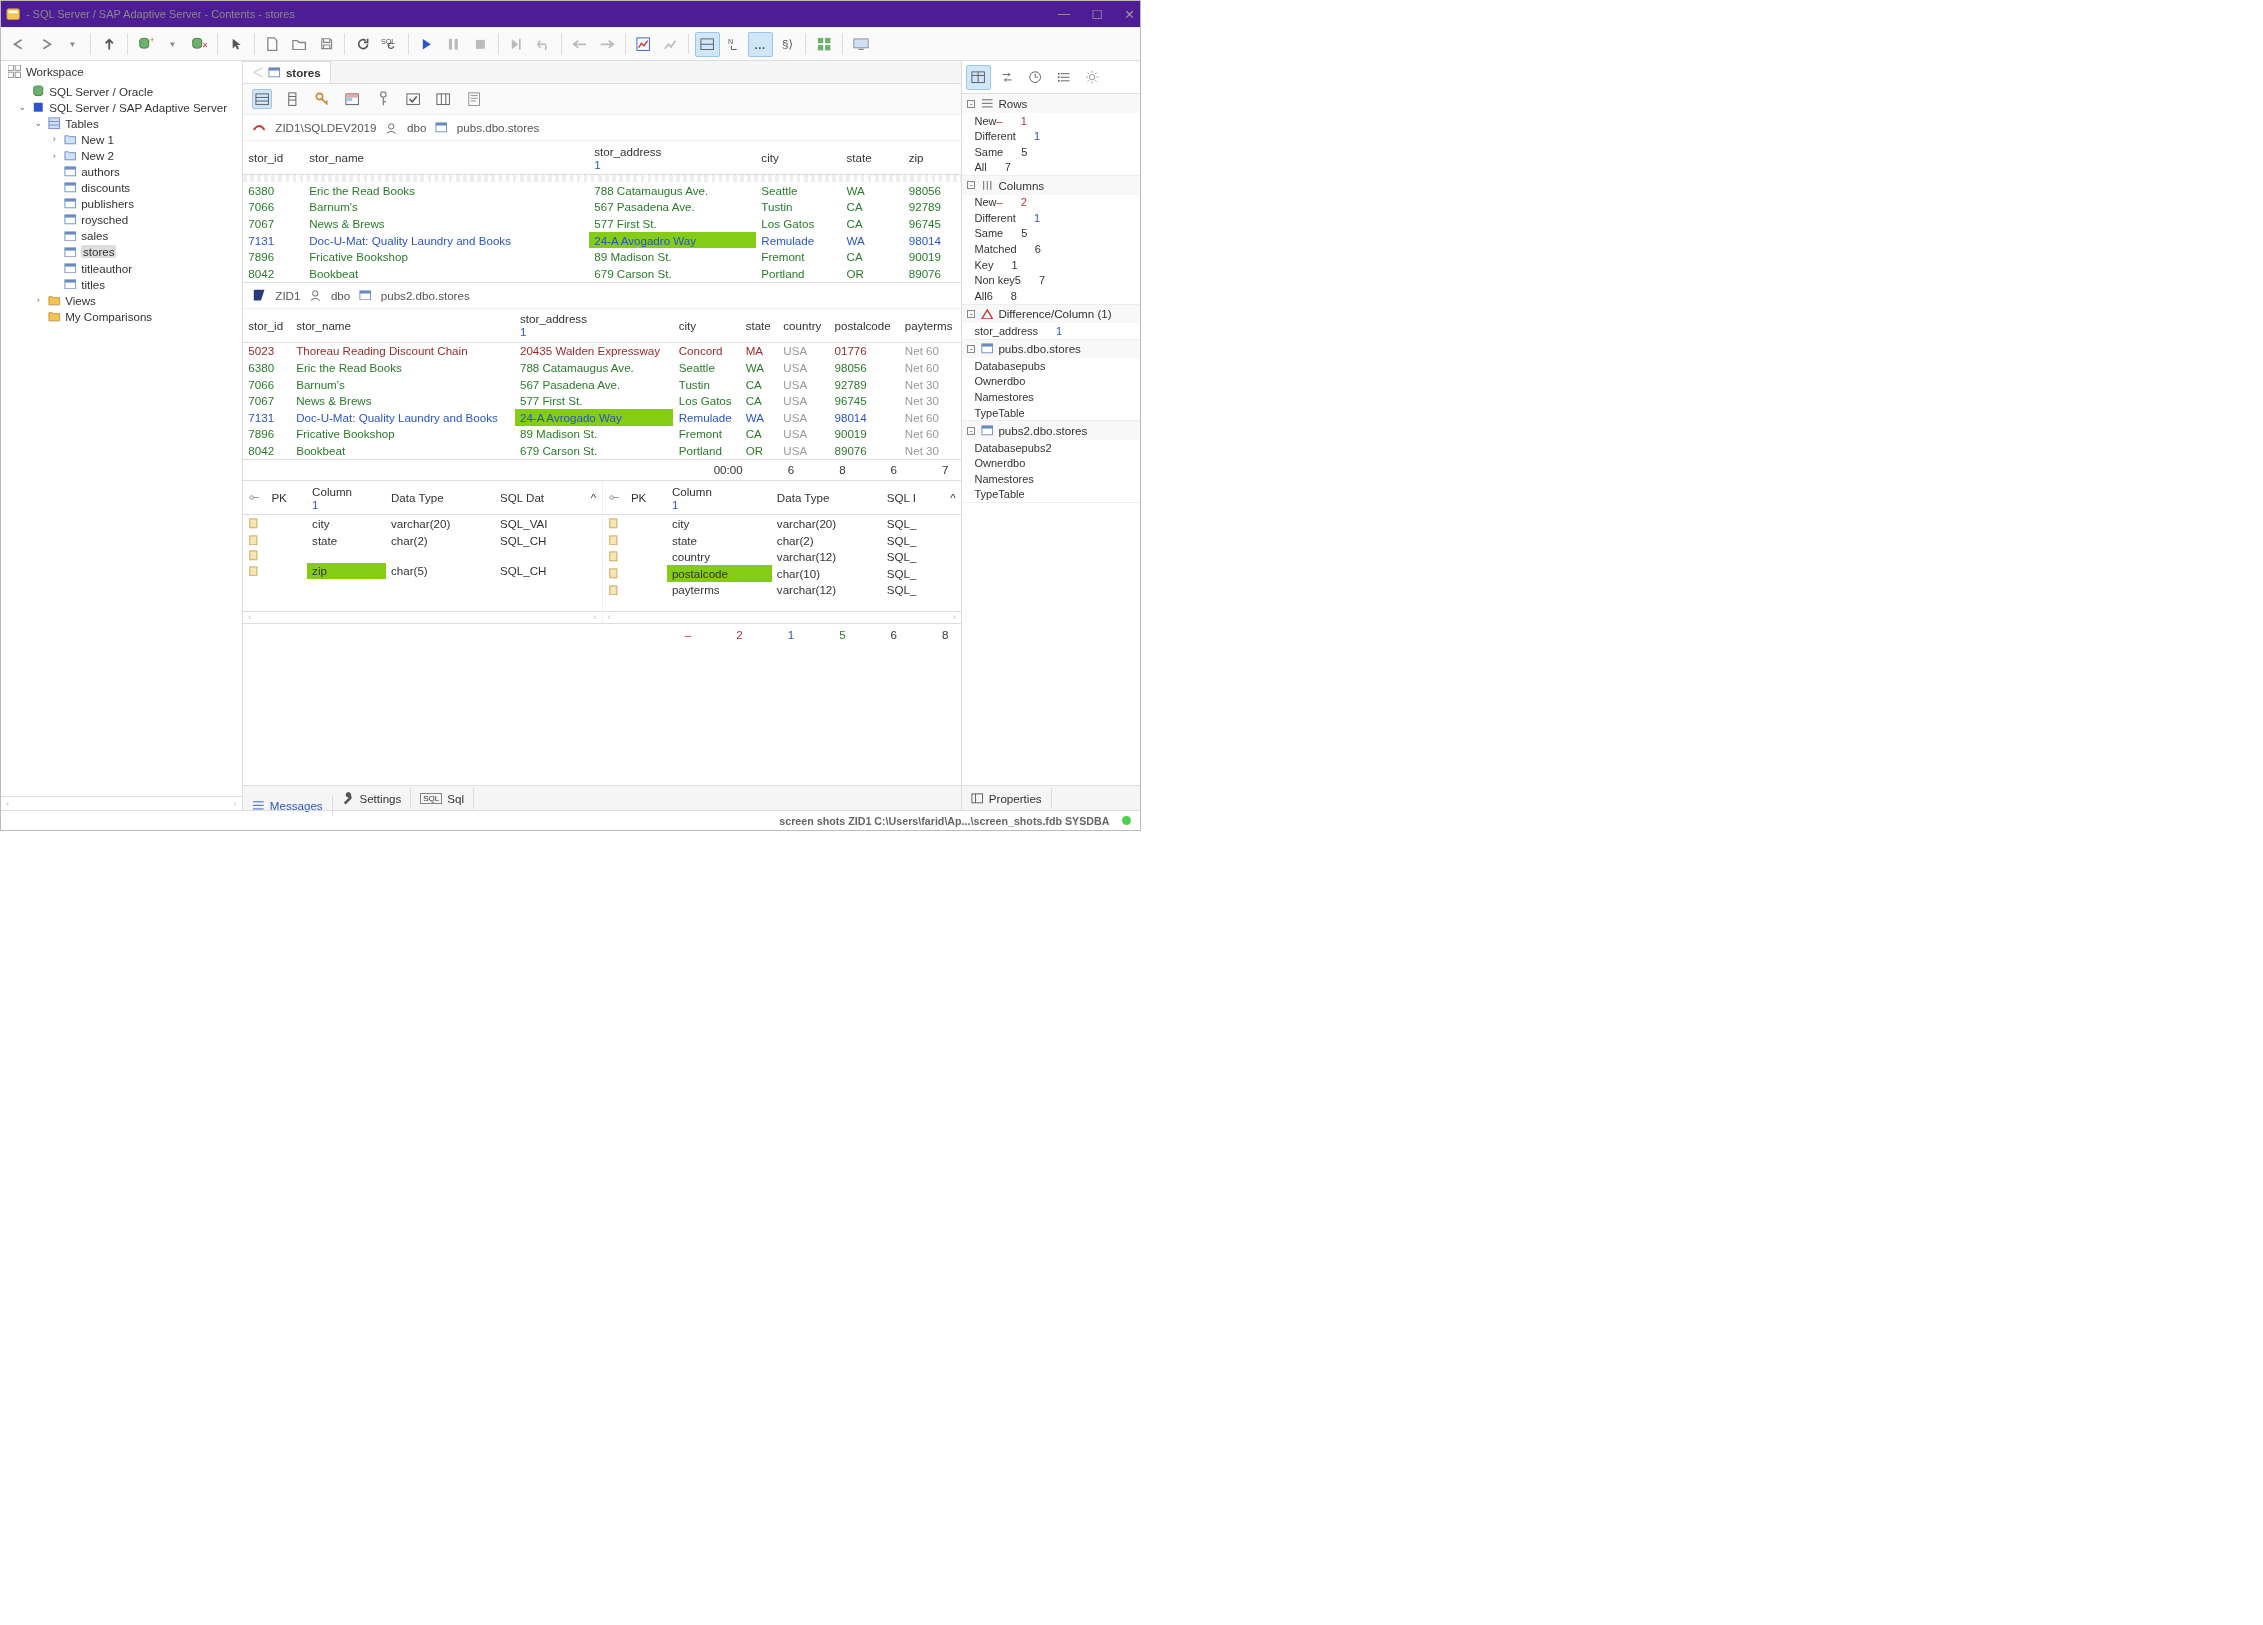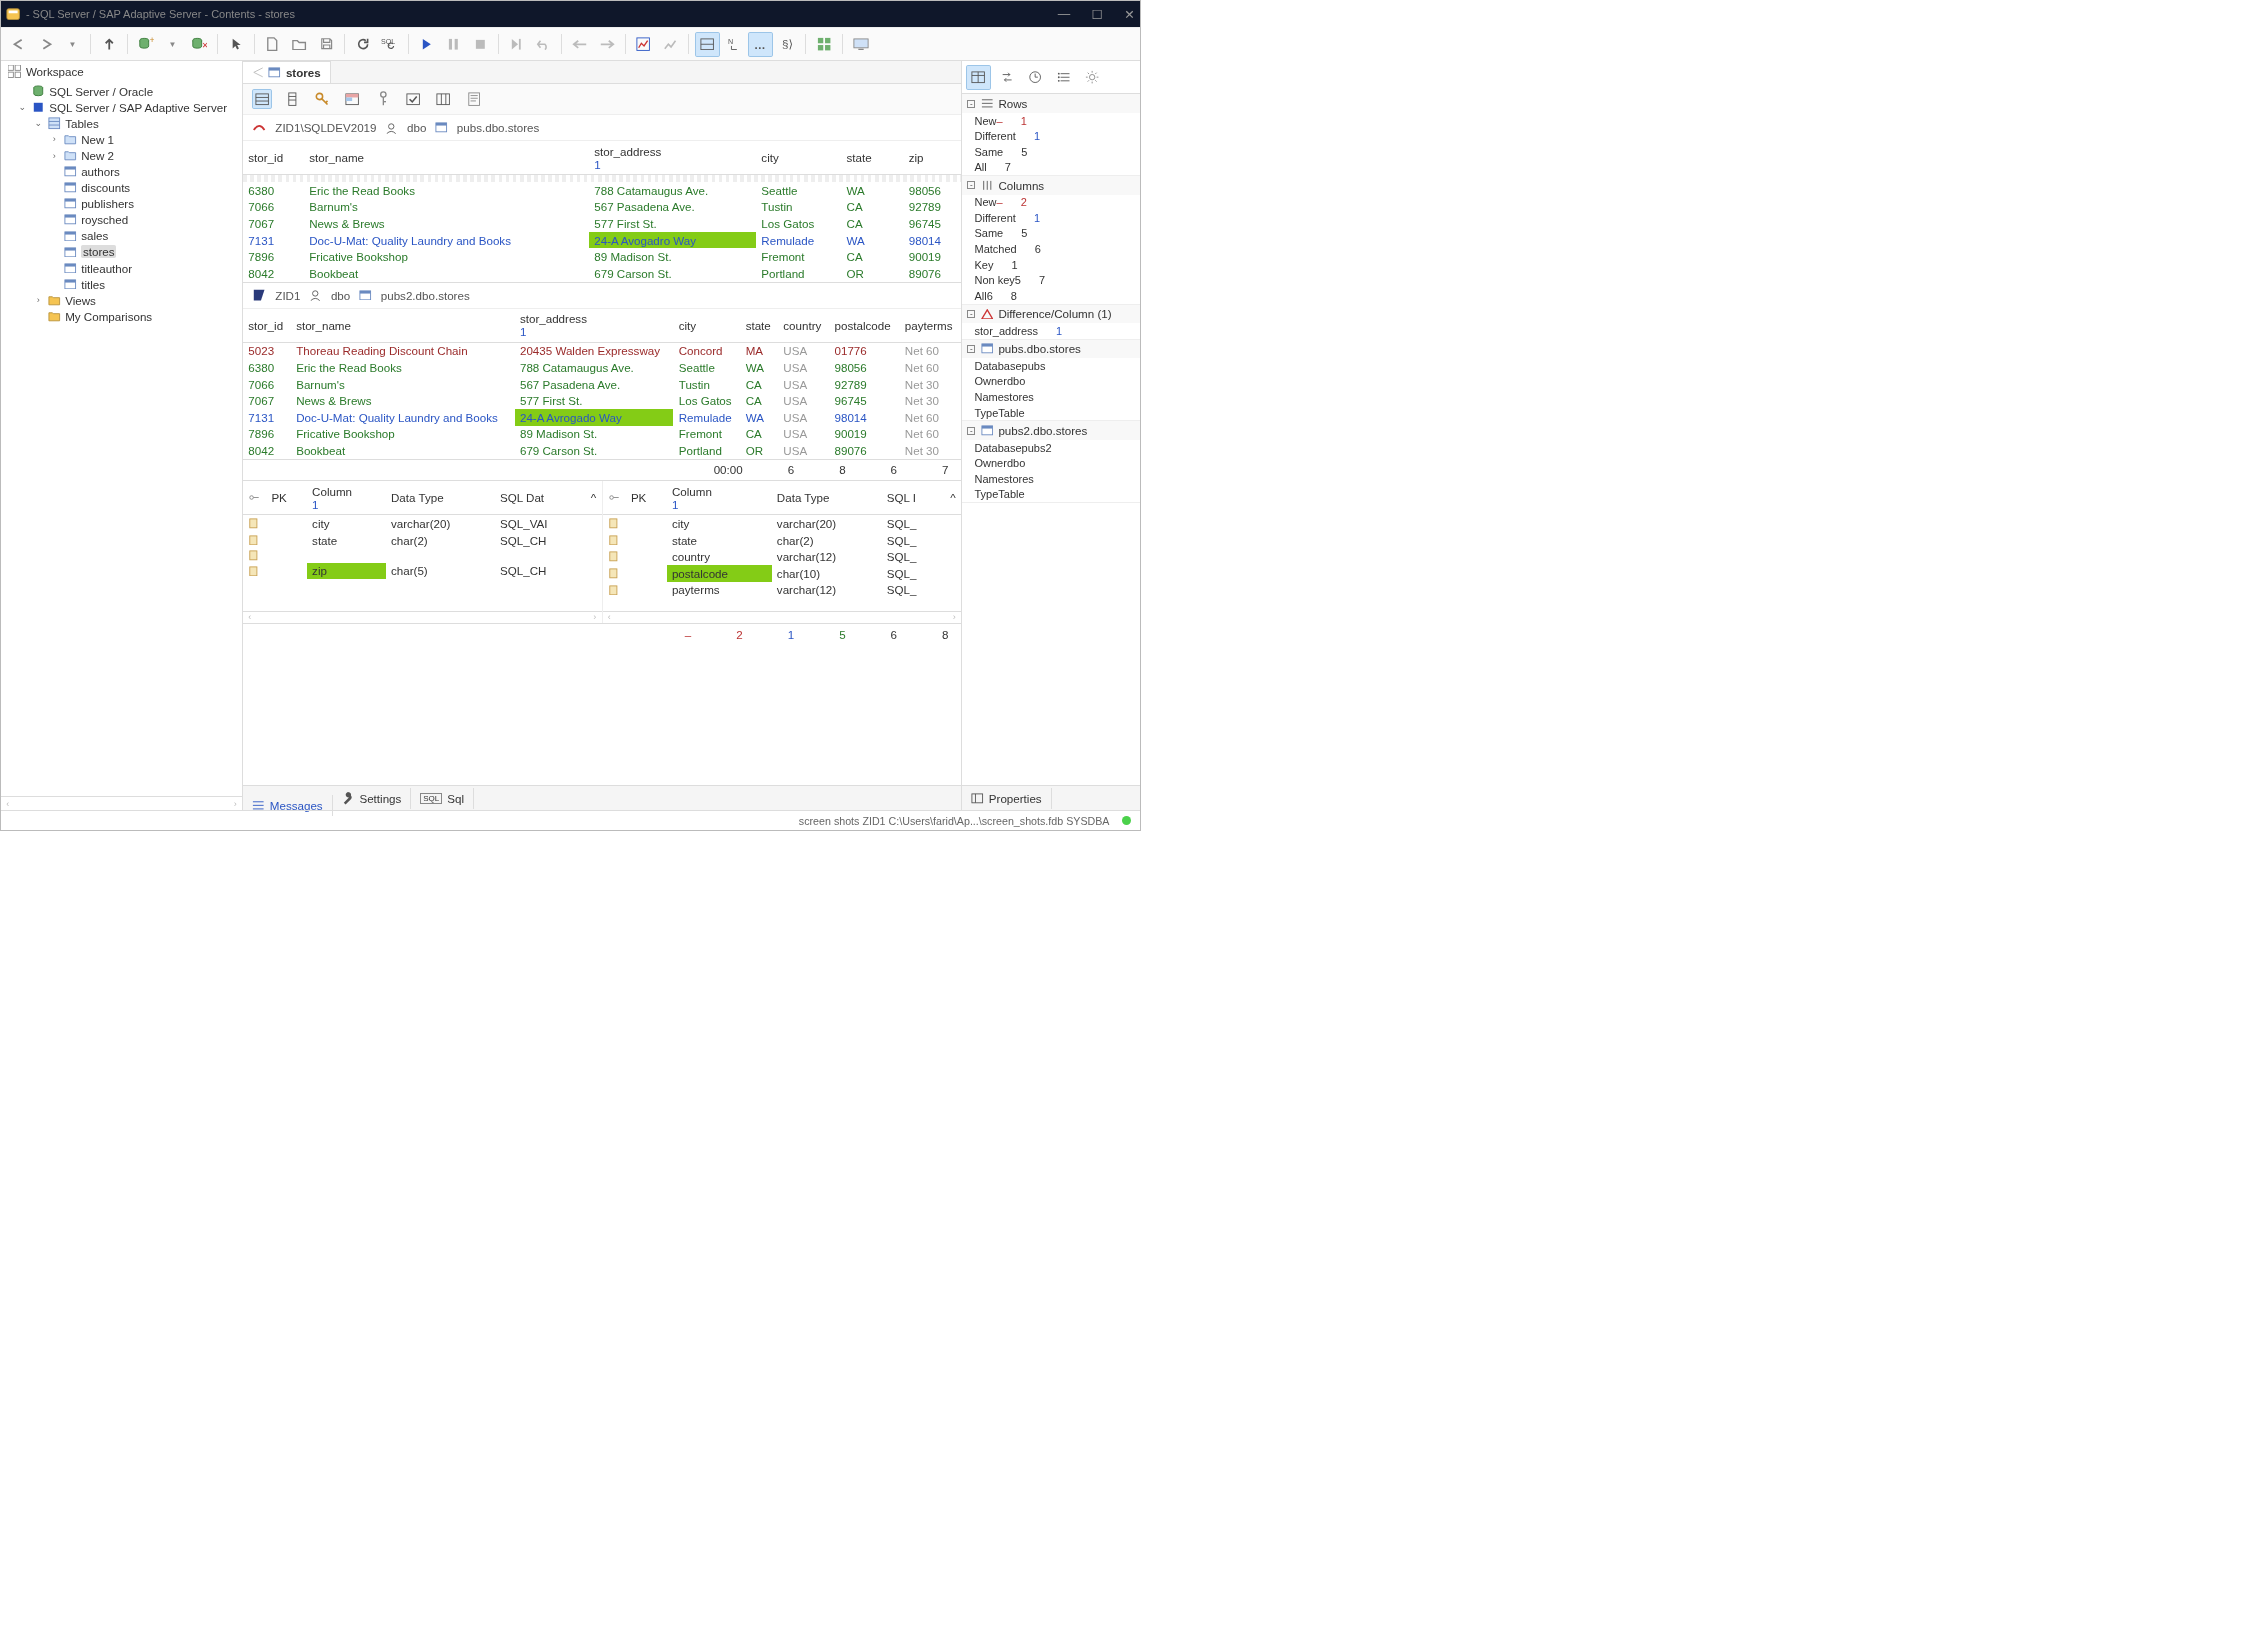--- a/index.html
+++ b/index.html
@@ -1,18 +1,18 @@
 <!DOCTYPE html>
 <html style="font-size:14.3px"><head>
 <meta charset="utf-8">
 <style>
 * { box-sizing: border-box; margin: 0; padding: 0; }
 body { font-family: "Segoe UI", Tahoma, sans-serif; font-size: 11.6px; background: #fff; color: #333; overflow: hidden; }
 .window { width: 1141px; height: 831px; display: flex; flex-direction: column; border: 0.9px solid #bbb; }
-.titlebar { display: flex; align-items: center; height: 27px; padding: 0 5.3px; background: #0f172a; border-bottom: 0.9px solid #eee; }
+.titlebar { display: flex; align-items: center; height: 27px; padding: 0 5.3px; background: #4c1d95; border-bottom: 0.9px solid #eee; }
 .titlebar .icon { width: 14.3px; height: 14.3px; margin-right: 5.3px; }
 .titlebar .title { flex: 1; color: #888; font-size: 11px; }
 .titlebar .winbtns { display: flex; gap: 21.4px; color: #999; font-size: 12.5px; }
 .menubar { display: flex; gap: 12.5px; padding: 3.6px 7.1px; font-size: 11.6px; color: #333; }
 .menubar span { cursor: default; }
 .toolbar { display: flex; align-items: center; padding: 3.6px 5.3px; border-bottom: 0.9px solid #ddd; background: #fafafa; gap: 1.8px; }
 .tb-btn { width: 25px; height: 25px; display: inline-flex; align-items: center; justify-content: center; border-radius: 1.8px; cursor: pointer; }
 .tb-btn.active { background: #cfe6fb; border: 0.9px solid #9cc5e8; }
 .tb-sep { width: 0.9px; height: 19.6px; background: #ddd; margin: 0 3.6px; }
 .content { flex: 1; display: flex; min-height: 0; }
@@ -54,21 +54,21 @@
 .btab { display: flex; align-items: center; gap: 5.3px; padding: 3.6px 9px; border-right: 0.9px solid #ddd; cursor: pointer; }
 .btab.active { color: #2a55c4; margin-top: 14px; }
 .right-panel { width: 178px; display: flex; flex-direction: column; }
 .rp-toolbar { display: flex; gap: 3.6px; padding: 3.6px; border-bottom: 0.9px solid #ddd; }
 .rp-section { border-bottom: 0.9px solid #eee; }
 .rp-header { display: flex; align-items: center; padding: 2.7px 5.3px; font-size: 11.6px; background: #f8f8f8; gap: 5.3px; }
 .rp-row { display: flex; justify-content: flex-start; padding: 1.8px 9px 1.8px 12.5px; font-size: 11px; }
 .rp-row .v { color: #333; }
 .blue { color: #2a55c4; }
 .red { color: #b33; }
-.statusbar { height: 19.6px; border-top: 0.9px solid #ddd; display: flex; align-items: center; justify-content: flex-end; padding: 0 9px; font-size: 10.7px; color: #666; gap: 12.5px; }
+.statusbar { height: 19.6px; border-top: 0.9px solid #ddd; display: flex; align-items: center; justify-content: flex-end; padding: 0 9px; font-size: 10.7px; color: #666; gap: 12.5px; font-weight: bold; }
 .green-dot { width: 9px; height: 9px; border-radius: 50%; background: #4bd14b; }
 svg { display: block; }
 </style>
 </head>
 <body>
 
 <div class="window">
   <div class="titlebar">
     <span class="icon">
       <svg width="14.3" height="14.3" viewBox="0 0 16 16">

